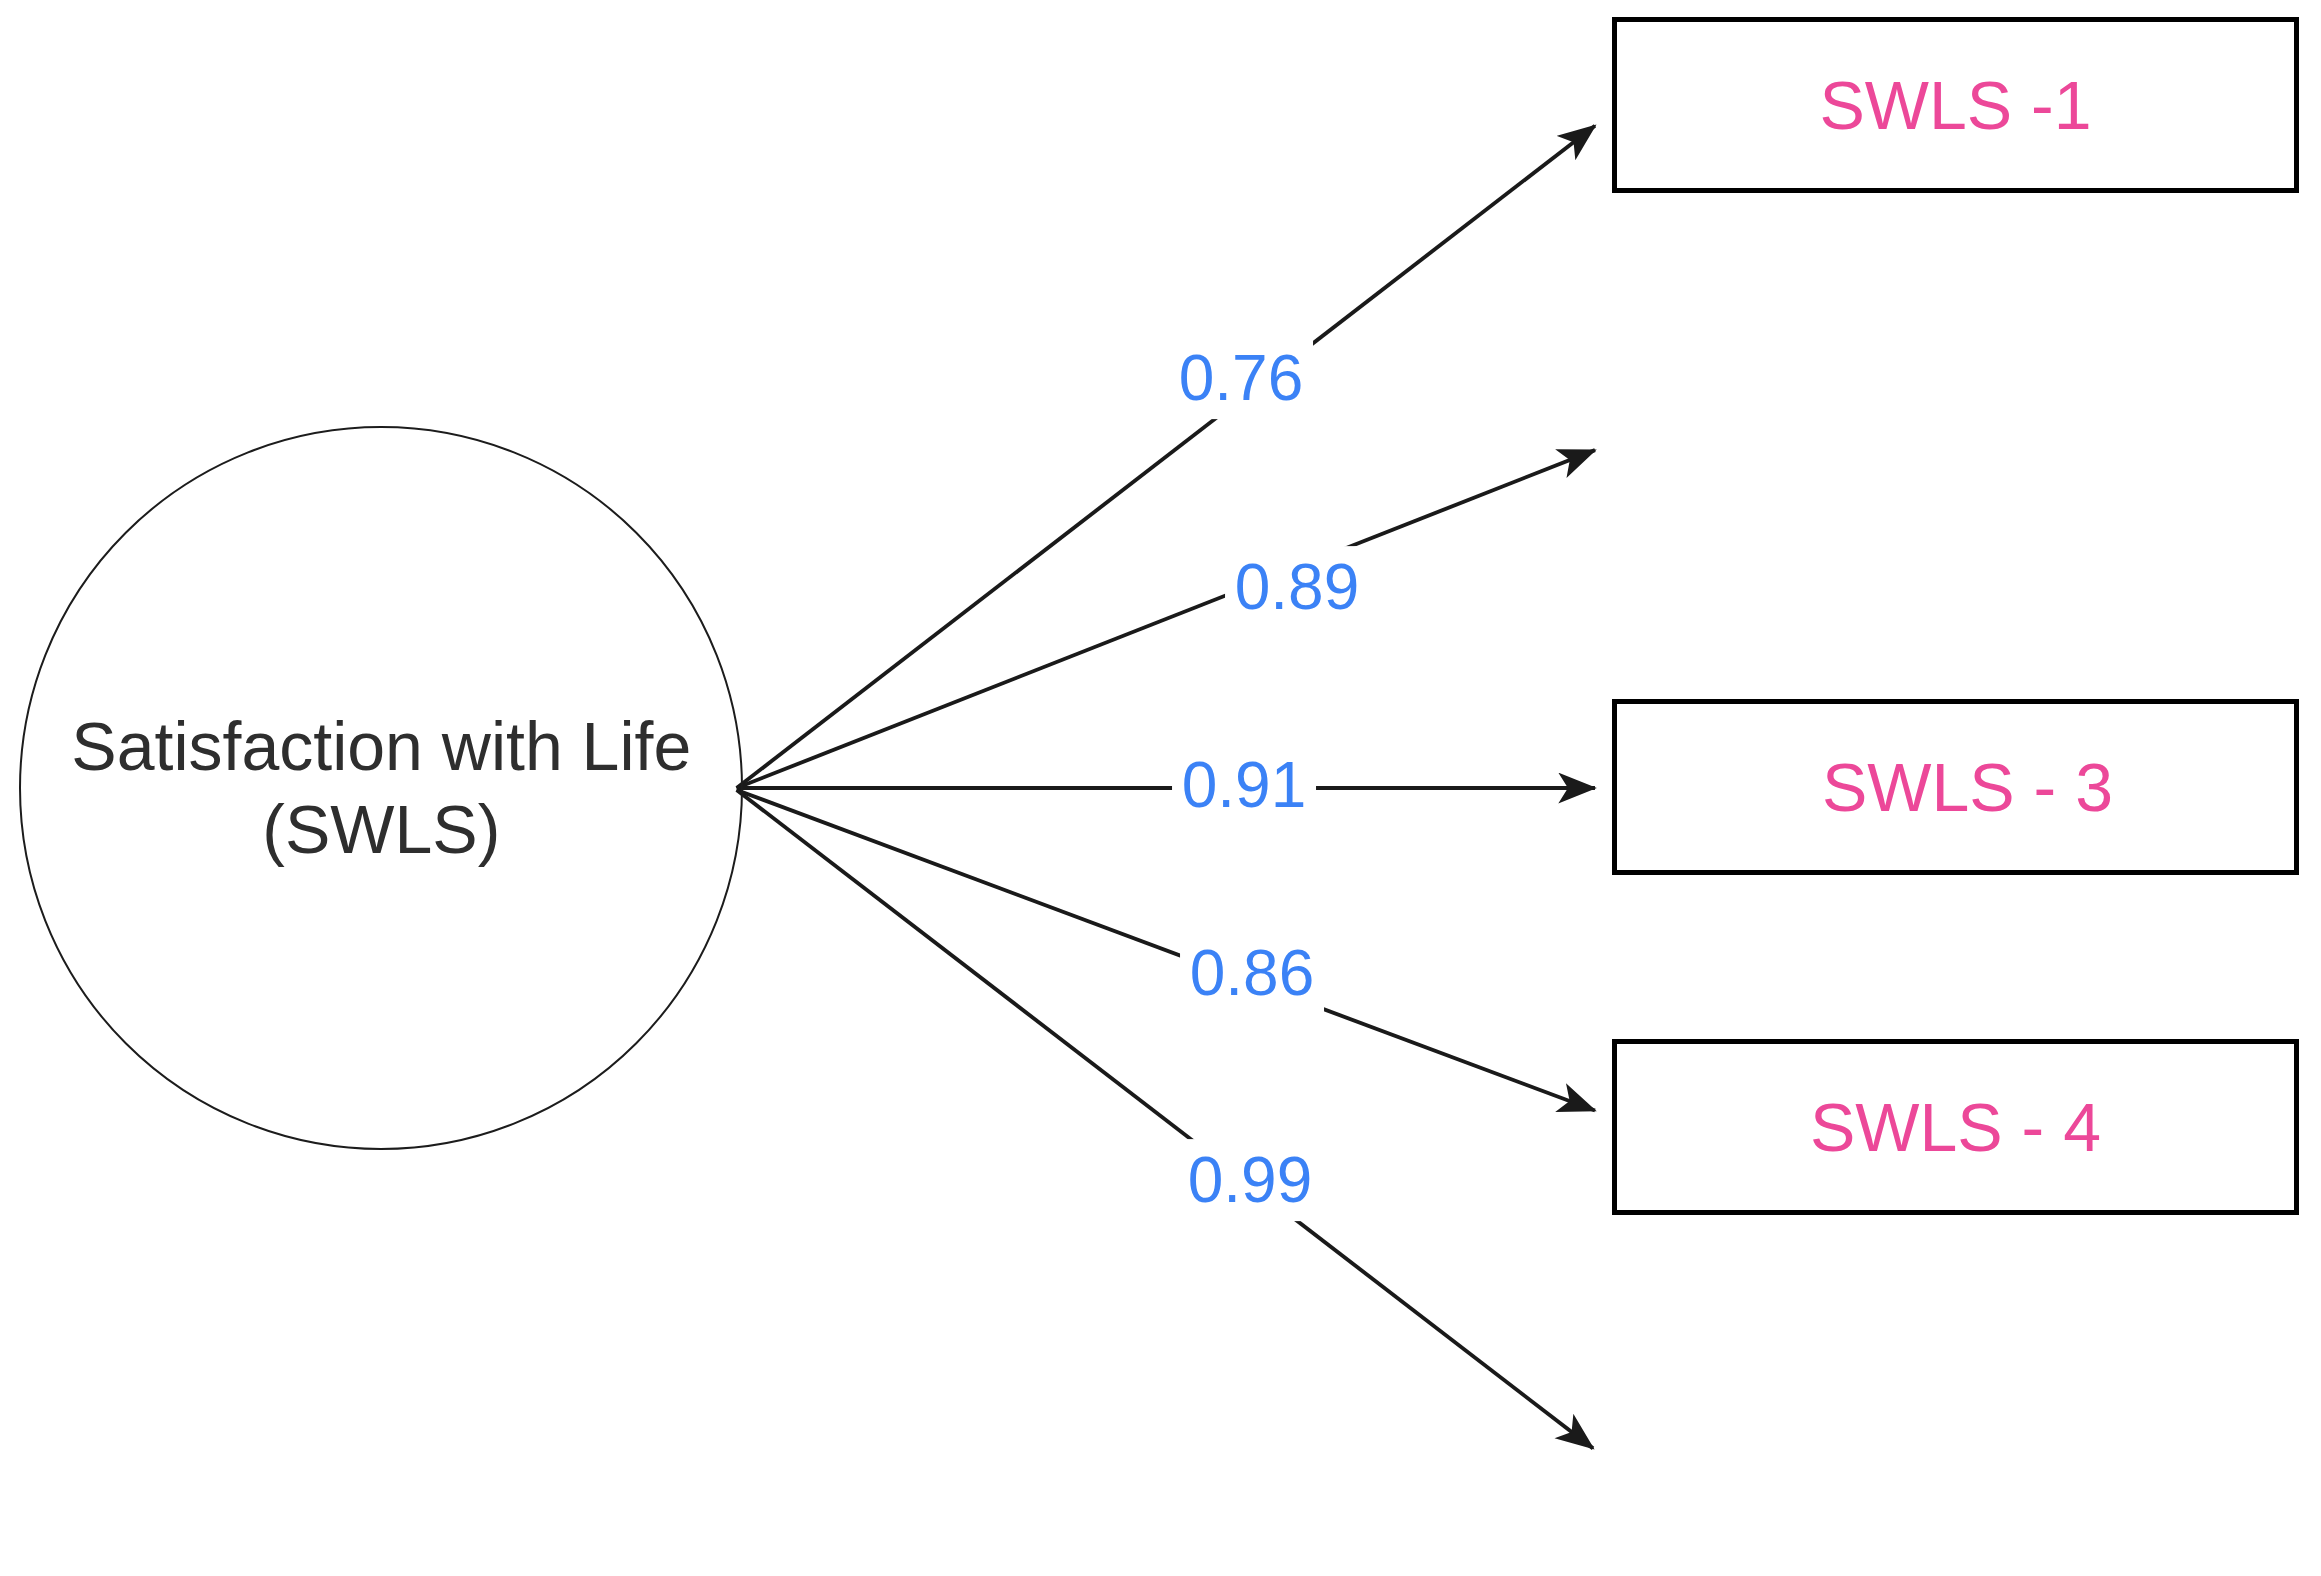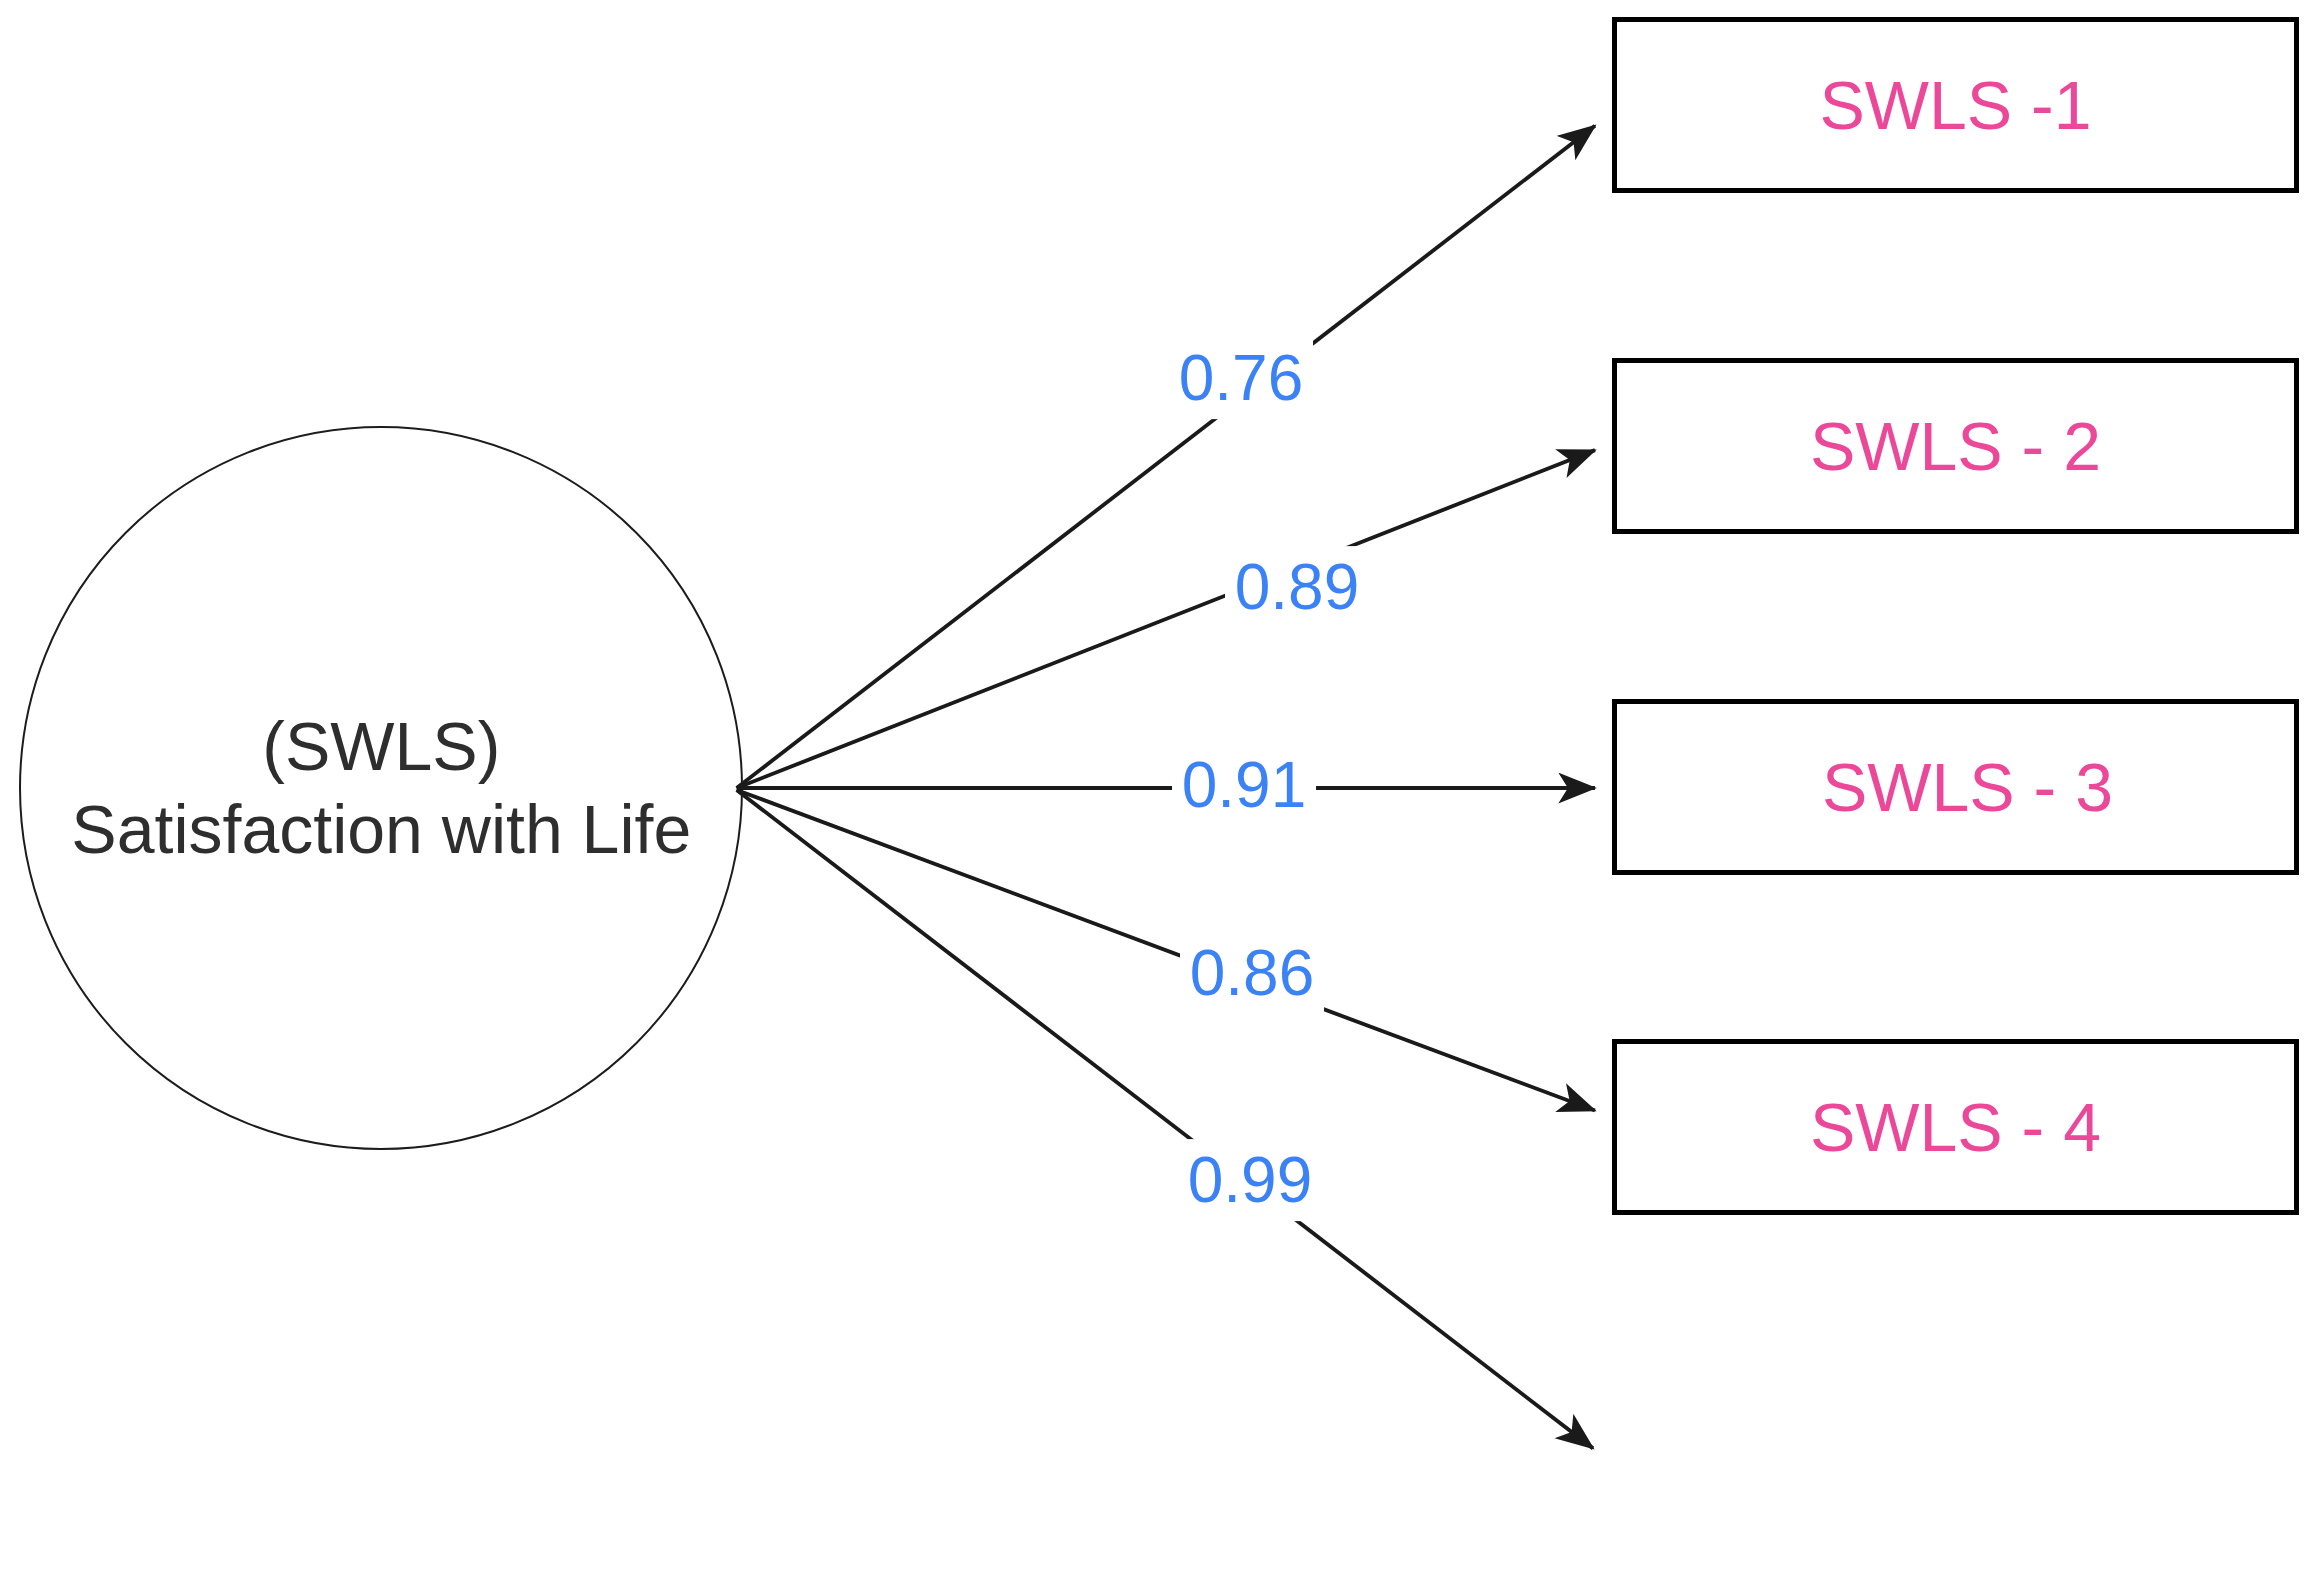--- a/index.html
+++ b/index.html
@@ -88,29 +88,26 @@
       </marker>
     </defs>
     <line x1="763" y1="816" x2="1652" y2="130" stroke="#1a1a1a" stroke-width="4" marker-end="url(#arrowhead)"></line>
     <line x1="763" y1="816" x2="1652" y2="466" stroke="#1a1a1a" stroke-width="4" marker-end="url(#arrowhead)"></line>
     <line x1="763" y1="816" x2="1652" y2="816" stroke="#1a1a1a" stroke-width="4" marker-end="url(#arrowhead)"></line>
     <line x1="763" y1="818" x2="1652" y2="1150" stroke="#1a1a1a" stroke-width="4" marker-end="url(#arrowhead)"></line>
     <line x1="763" y1="818" x2="1650" y2="1500" stroke="#1a1a1a" stroke-width="4" marker-end="url(#arrowhead)"></line>
   </svg>
 
   <div class="latent-circle">
+    <span class="latent-line">Satisfaction with Life</span>
     <span class="latent-line">(SWLS)</span>
-    <span class="latent-line">Satisfaction with Life</span>
   </div>
 
   <div id="box-1" class="indicator-box">
     <span class="indicator-label">SWLS -1</span>
-  </div>
-  <div id="box-2" class="indicator-box">
-    <span class="indicator-label">SWLS - 2</span>
   </div>
   <div id="box-3" class="indicator-box">
     <span class="indicator-label">SWLS - 3</span>
   </div>
   <div id="box-4" class="indicator-box">
     <span class="indicator-label">SWLS - 4</span>
   </div>
 
   <div id="loading-1" class="loading-label">0.76</div>
   <div id="loading-2" class="loading-label">0.89</div>

